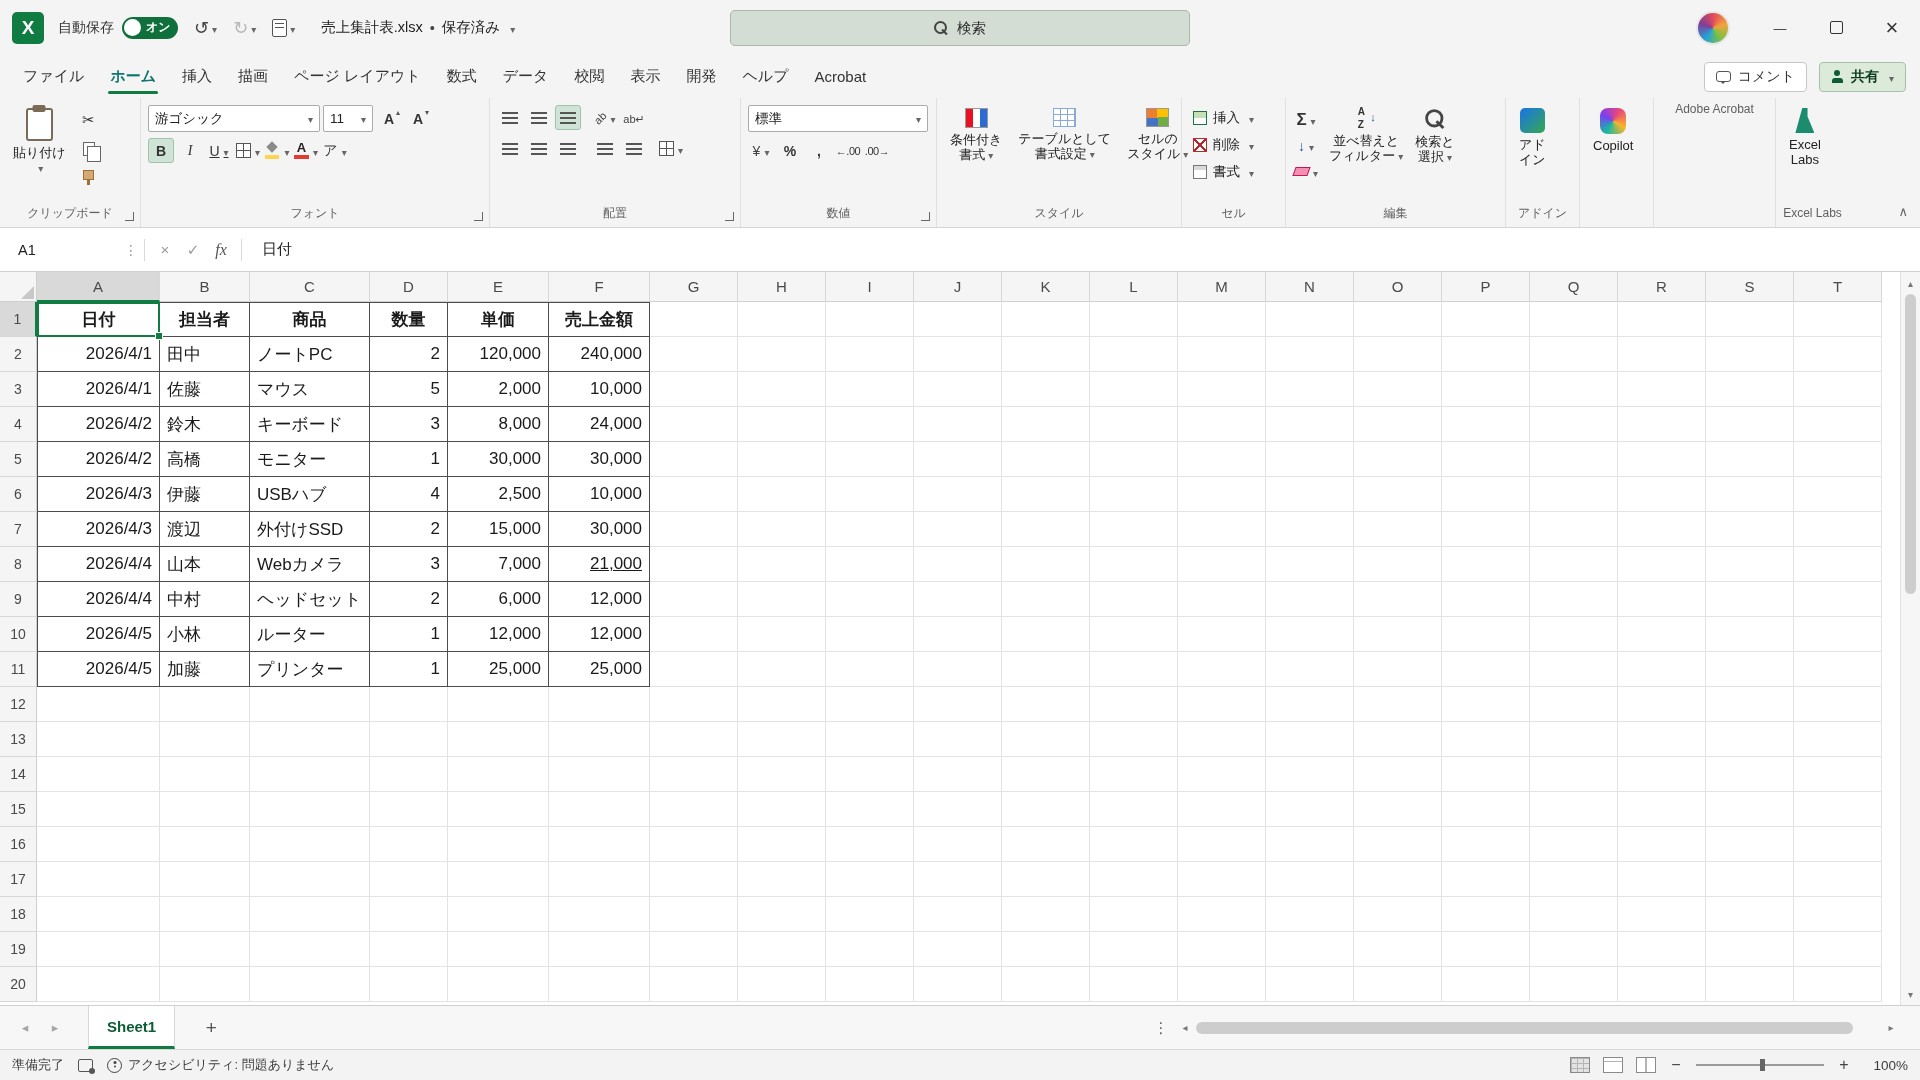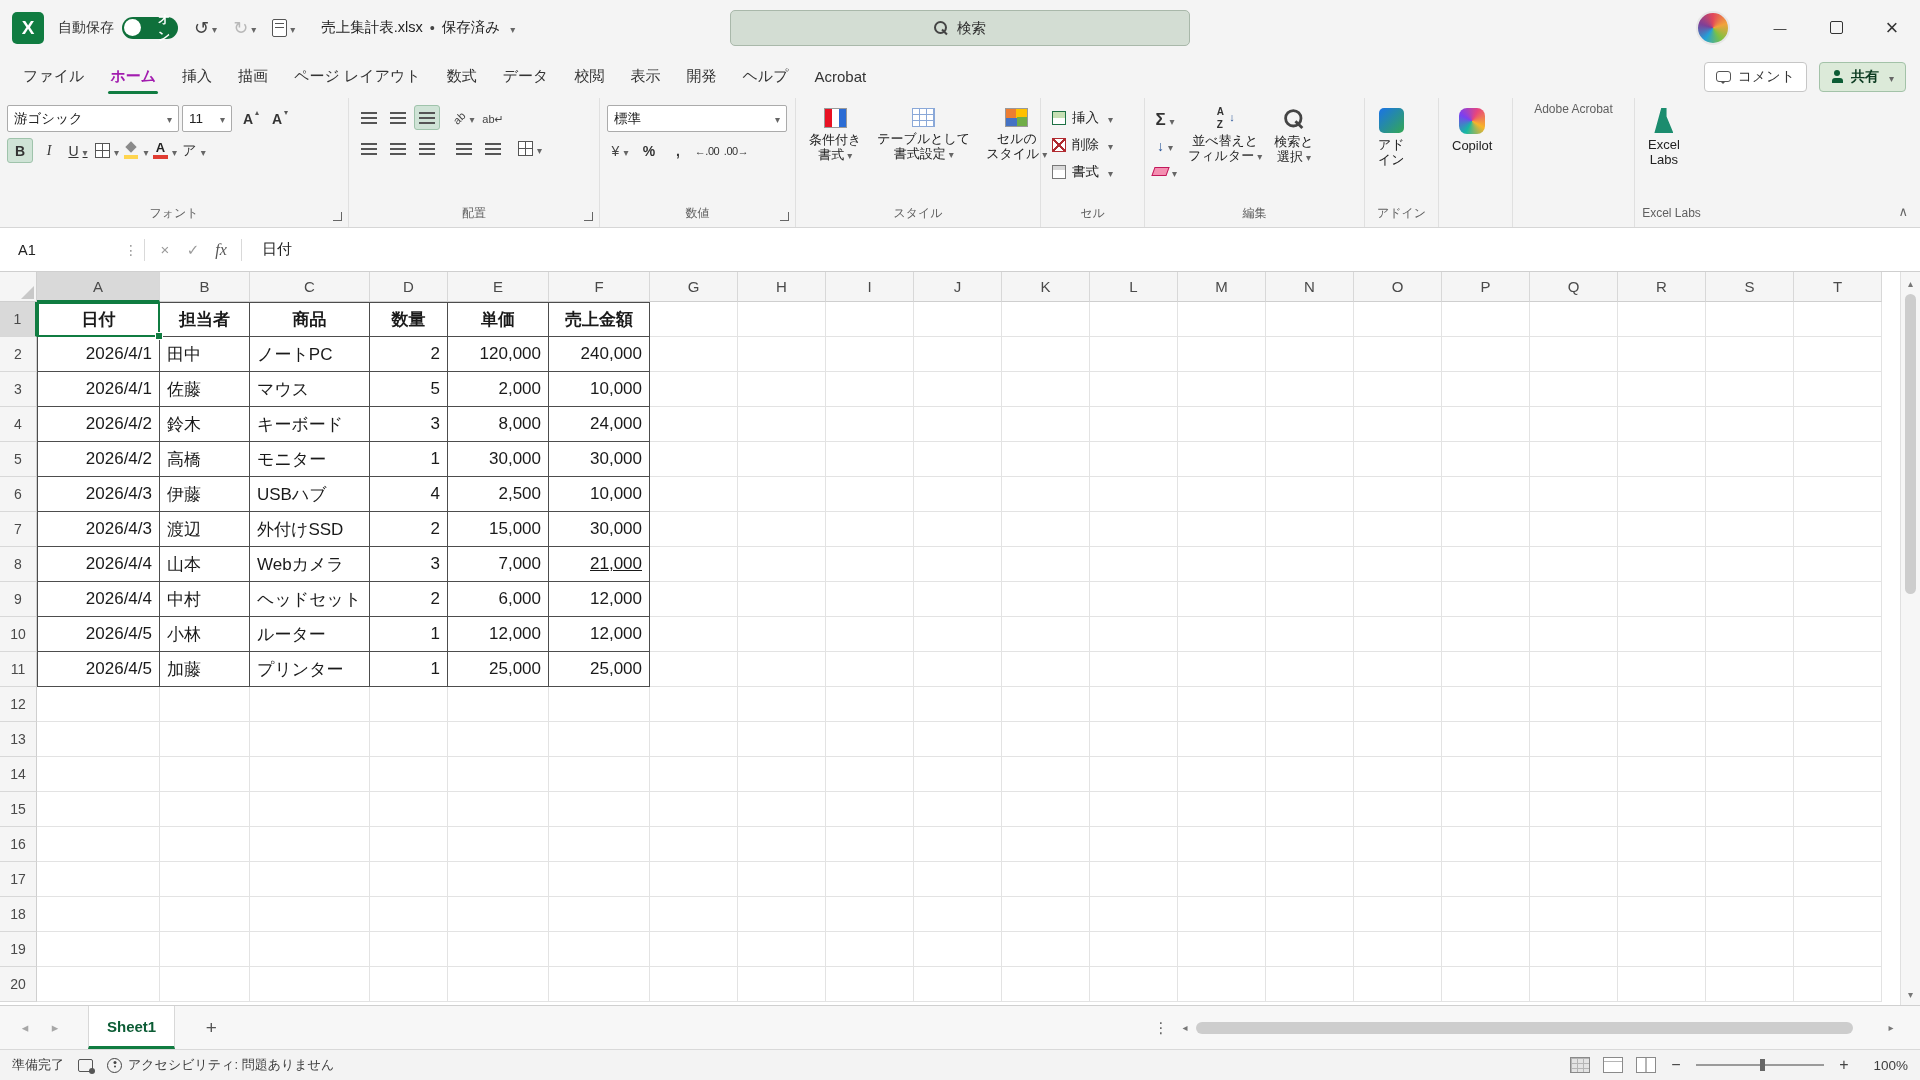--- a/index.html
+++ b/index.html
@@ -6,21 +6,21 @@
 html,body{width:1920px;height:1080px;overflow:hidden;}
 body{display:flex;flex-direction:column;background:#fff;color:#222;
  font-family:"Liberation Sans","DejaVu Sans",sans-serif;font-size:14px;}
 
 
 .titlebar{height:55px;background:#f4f4f4;display:flex;align-items:center;padding-left:12px;position:relative;flex:none;}
 .app-icon{width:32px;height:32px;background:#107c41;border-radius:5px;color:#fff;font-weight:bold;
  display:flex;align-items:center;justify-content:center;font-size:19px;margin-right:14px;}
 .app-icon::before{content:"X";}
 .autosave{display:flex;align-items:center;gap:8px;font-size:14px;color:#333;}
-.toggle{width:56px;height:22px;border-radius:11px;background:#0f703b;display:flex;align-items:center;padding:2px;gap:17px;}
+.toggle{width:56px;height:22px;border-radius:11px;background:#0f703b;display:flex;align-items:center;padding:2px;gap:5px;}
 .toggle .knob{width:17px;height:17px;border-radius:50%;background:#fff;flex:none;}
 .toggle .tg-text{color:#fff;font-size:12px;font-weight:bold;}
 .tb-btn{display:flex;align-items:center;margin-left:16px;color:#444;font-size:18px;}
 .tb-btn.disabled{color:#b8b8b8;}
 .i-undo::before{content:"↺";}
 .i-redo::before{content:"↻";}
 .i-book{width:15px;height:18px;border:1.5px solid #555;border-radius:2px;background:#fff;position:relative;display:inline-block;}
 .i-book::after{content:"";position:absolute;left:2px;top:3px;right:2px;height:1.5px;background:#555;box-shadow:0 4px 0 #555;}
 .caret{display:inline-block;}
 .caret::after{content:"▾";font-size:10px;color:#666;margin-left:3px;}
@@ -36,21 +36,21 @@
  background:conic-gradient(#e2485a,#f2a33c,#7dc242,#23a0d8,#7e3f98,#e2485a);border:2px solid #e7e7e7;}
 .winbtn{width:56px;height:100%;display:flex;align-items:center;justify-content:center;color:#333;font-size:17px;}
 .i-min::before{content:"—";font-size:13px;}
 .i-max{width:13px;height:13px;border:1.5px solid #333;border-radius:2px;display:inline-block;}
 .i-close::before{content:"×";font-size:22px;}
 
 
 .menubar{height:43px;background:#f4f4f4;display:flex;align-items:stretch;padding:0 14px 0 10px;flex:none;}
 .mtabs{display:flex;}
 .mtab{padding:0 13px;display:flex;align-items:center;font-size:15px;color:#333;position:relative;white-space:nowrap;}
-.mtab.active{color:#a21caf;font-weight:bold;text-align:right;}
+.mtab.active{color:#0f766e;font-weight:bold;text-align:right;}
 .mtab.active::after{content:"";position:absolute;left:11px;right:11px;bottom:4px;height:3px;background:#107c41;border-radius:2px;}
 .mright{margin-left:auto;display:flex;align-items:center;gap:12px;}
 .pillbtn{height:30px;border:1px solid #c6c6c6;border-radius:4px;background:#fff;display:flex;align-items:center;gap:7px;padding:0 11px;font-size:14px;color:#333;}
 .pillbtn.share{background:#dcead9;border-color:#a3c2a8;color:#0c3b21;font-weight:bold;}
 .i-comment{width:15px;height:11px;border:1.5px solid #555;border-radius:3px;position:relative;display:inline-block;}
 .i-comment::after{content:"";position:absolute;left:3px;bottom:-6px;border:3px solid transparent;border-top-color:#555;}
 .i-person{width:13px;height:13px;position:relative;display:inline-block;}
 .i-person::before{content:"";position:absolute;top:0;left:3.5px;width:6px;height:6px;border-radius:50%;background:#0c5c35;}
 .i-person::after{content:"";position:absolute;bottom:0;left:1px;width:11px;height:5px;border-radius:3px 3px 0 0;background:#0c5c35;}
 
@@ -273,20 +273,40 @@
     <div class="pillbtn share">
       <span class="i-person"></span>
       <span>共有</span>
       <span class="caret"></span>
     </div>
   </div>
 </div>
 
 <div class="ribbon">
 
+  <div class="rgroup" style="width:141px">
+    <div class="rbody">
+      <div class="bigbtn">
+        <span class="ico i-paste"></span>
+        <span class="bl"><span>貼り付け</span><br><span class="caret"></span></span>
+      </div>
+      <div class="minicol">
+        <span class="mini">
+            <span class="i-scissors"></span>
+          </span>
+        <span class="mini">
+            <span class="ico i-copy"></span>
+          </span>
+        <span class="mini">
+            <span class="ico i-painter"></span>
+          </span>
+      </div>
+    </div>
+    <div class="rlabel"><span>クリップボード</span><span class="launcher"></span></div>
+  </div>
 
   <div class="rgroup" style="width:349px">
     <div class="rbody col">
       <div class="rrow">
         <div class="selbox" style="width:172px">
           <span>游ゴシック</span>
           <span class="caret"></span>
         </div>
         <div class="selbox" style="width:50px">
           <span>11</span>

